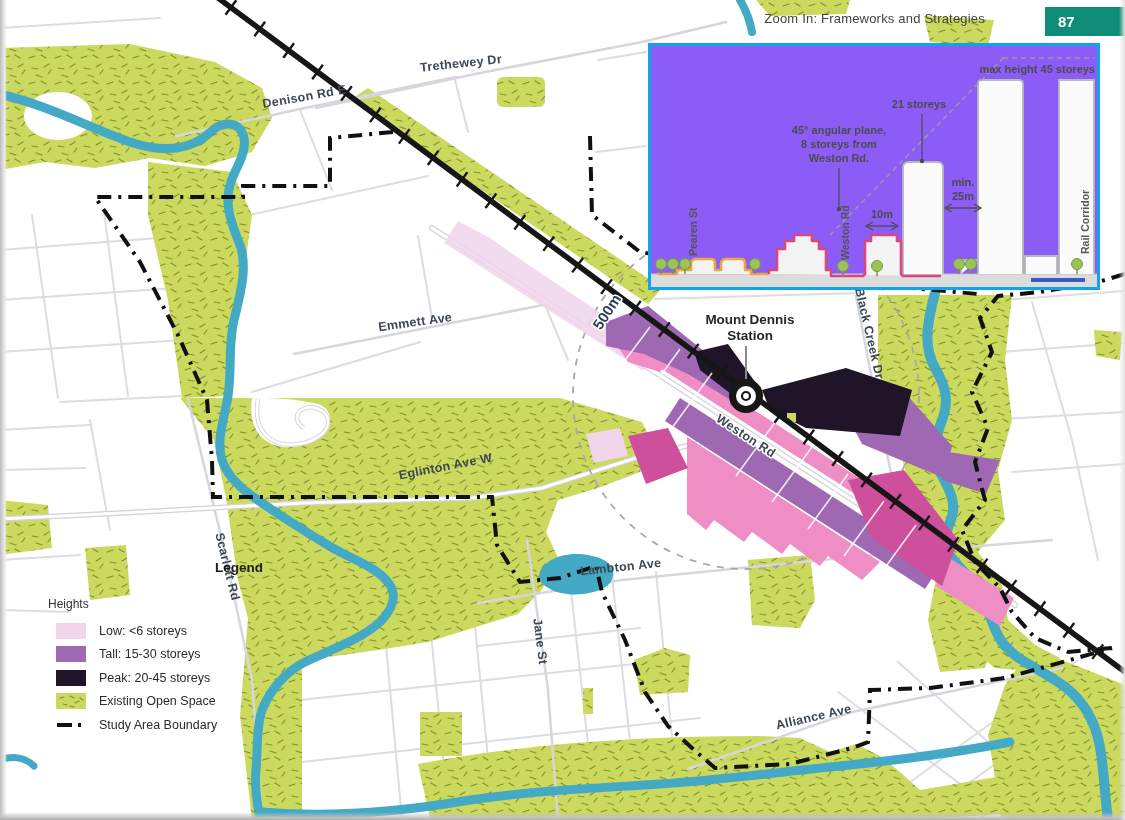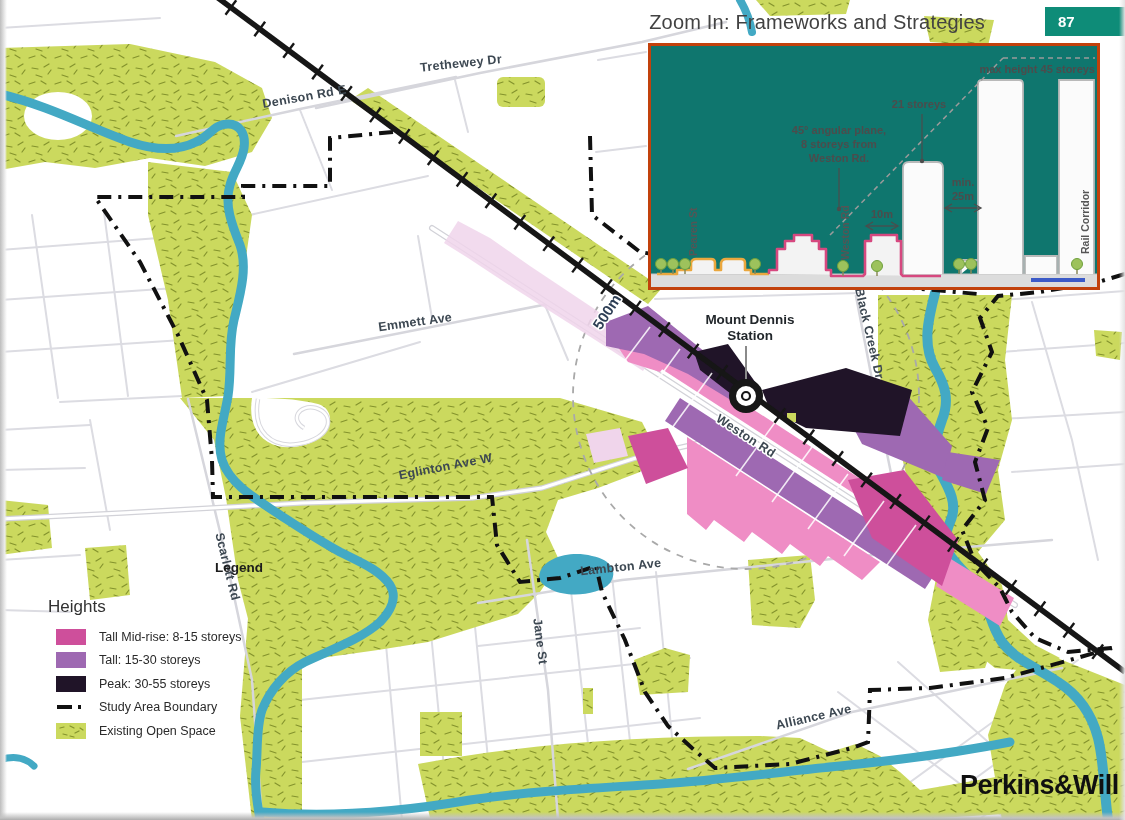--- a/index.html
+++ b/index.html
@@ -2,31 +2,31 @@
 <html><head>
 <meta charset="utf-8">
 <style>
   html,body{margin:0;padding:0;background:#ffffff;}
   .page{position:relative;width:1125px;height:820px;overflow:hidden;background:#ffffff;
         font-family:"Liberation Sans",sans-serif;}
   .page svg{display:block;}
   #map{position:absolute;left:0;top:0;}
   
   #insetbox{position:absolute;left:648px;top:43px;width:452px;height:247px;
-            background:#0f766e;border:3px solid #c2410c;box-sizing:border-box;}
+            background:#8b5cf6;border:3px solid #0ea5e9;box-sizing:border-box;}
   
-  .hdr-title{position:absolute;top:11px;right:140px;font-size:20px;color:#424242;
+  .hdr-title{position:absolute;top:11px;right:140px;font-size:13px;color:#424242;
              font-weight:500;letter-spacing:.2px;}
   .page-num{position:absolute;left:1007px;top:7px;width:114px;height:29px;
             color:#fff;font-weight:bold;font-size:15px;line-height:29px;padding-left:13px;
             box-sizing:border-box;margin-left:38px;}
   
   .legend{position:absolute;left:48px;top:560px;width:215px;}
   .legend .ltitle{font-size:13.5px;font-weight:bold;color:#1c1c1c;text-align:right;}
-  .legend .lsub{font-size:17px;color:#323232;margin-top:22px;margin-bottom:8px;}
+  .legend .lsub{font-size:12px;color:#323232;margin-top:22px;margin-bottom:8px;}
   .lrow{display:flex;align-items:center;height:23.5px;}
   .sw{width:30px;height:16px;margin-left:8px;margin-right:13px;flex:0 0 30px;}
   .ltxt{font-size:12.5px;color:#2a2a2a;white-space:nowrap;}
   .sw svg{display:block;}
   
   .logo{position:absolute;left:960px;top:770px;font-size:27px;font-weight:800;
         color:#101010;letter-spacing:-.5px;}
   
   .edge-l{position:absolute;left:0;top:0;width:7px;height:820px;
           background:linear-gradient(to right,#bdbdbd,#ededed 70%,rgba(255,255,255,0));}
@@ -348,54 +348,53 @@
 
   <div class="hdr-title">Zoom In: Frameworks and Strategies</div>
   <div class="page-num" style="background-color: rgb(14, 140, 120);">
     <span>87</span>
   </div>
 
   <div class="legend">
     <div class="ltitle">Legend</div>
     <div class="lsub">Heights</div>
     <div class="lrow">
-      <span class="sw" style="background-color: rgb(206, 79, 155);"></span>
-      <span class="ltxt">Tall Mid-rise: 8-15 storeys</span>
+      <span class="sw" style="background-color: rgb(240, 213, 235);"></span>
+      <span class="ltxt">Low: &lt;6 storeys</span>
     </div>
     <div class="lrow">
       <span class="sw" style="background-color: rgb(158, 105, 178);"></span>
       <span class="ltxt">Tall: 15-30 storeys</span>
     </div>
     <div class="lrow">
       <span class="sw" style="background-color: rgb(32, 20, 40);"></span>
-      <span class="ltxt">Peak: 30-55 storeys</span>
-    </div>
-    <div class="lrow">
-      <span class="sw" style="background:transparent;">
-        <svg width="30" height="16" viewBox="0 0 30 16">
-          <line x1="1" y1="8" x2="30" y2="8" stroke="#111111" stroke-width="4" stroke-dasharray="15 6 3 20"></line>
-        </svg>
-      </span>
-      <span class="ltxt">Study Area Boundary</span>
+      <span class="ltxt">Peak: 20-45 storeys</span>
     </div>
     <div class="lrow">
       <span class="sw" style="background-color: rgb(203, 217, 94);">
         <svg width="30" height="16" viewBox="0 0 30 16">
           <g stroke="#84932C" stroke-width="1.2" stroke-linecap="round">
             <path d="M4,5 l4,-1"></path>
               <path d="M14,3 l4,2"></path>
               <path d="M7,11 l4,1"></path>
             <path d="M19,10 l4,-2"></path>
               <path d="M24,5 l3,2"></path>
               <path d="M14,13 l4,1"></path>
           </g>
         </svg>
       </span>
       <span class="ltxt">Existing Open Space</span>
     </div>
+    <div class="lrow">
+      <span class="sw" style="background:transparent;">
+        <svg width="30" height="16" viewBox="0 0 30 16">
+          <line x1="1" y1="8" x2="30" y2="8" stroke="#111111" stroke-width="4" stroke-dasharray="15 6 3 20"></line>
+        </svg>
+      </span>
+      <span class="ltxt">Study Area Boundary</span>
+    </div>
   </div>
 
-  <div class="logo">Perkins&amp;Will</div>
 
   <div class="edge-l"></div>
   <div class="edge-b"></div>
   <div class="edge-r"></div>
 </div>
 
 </body></html>

